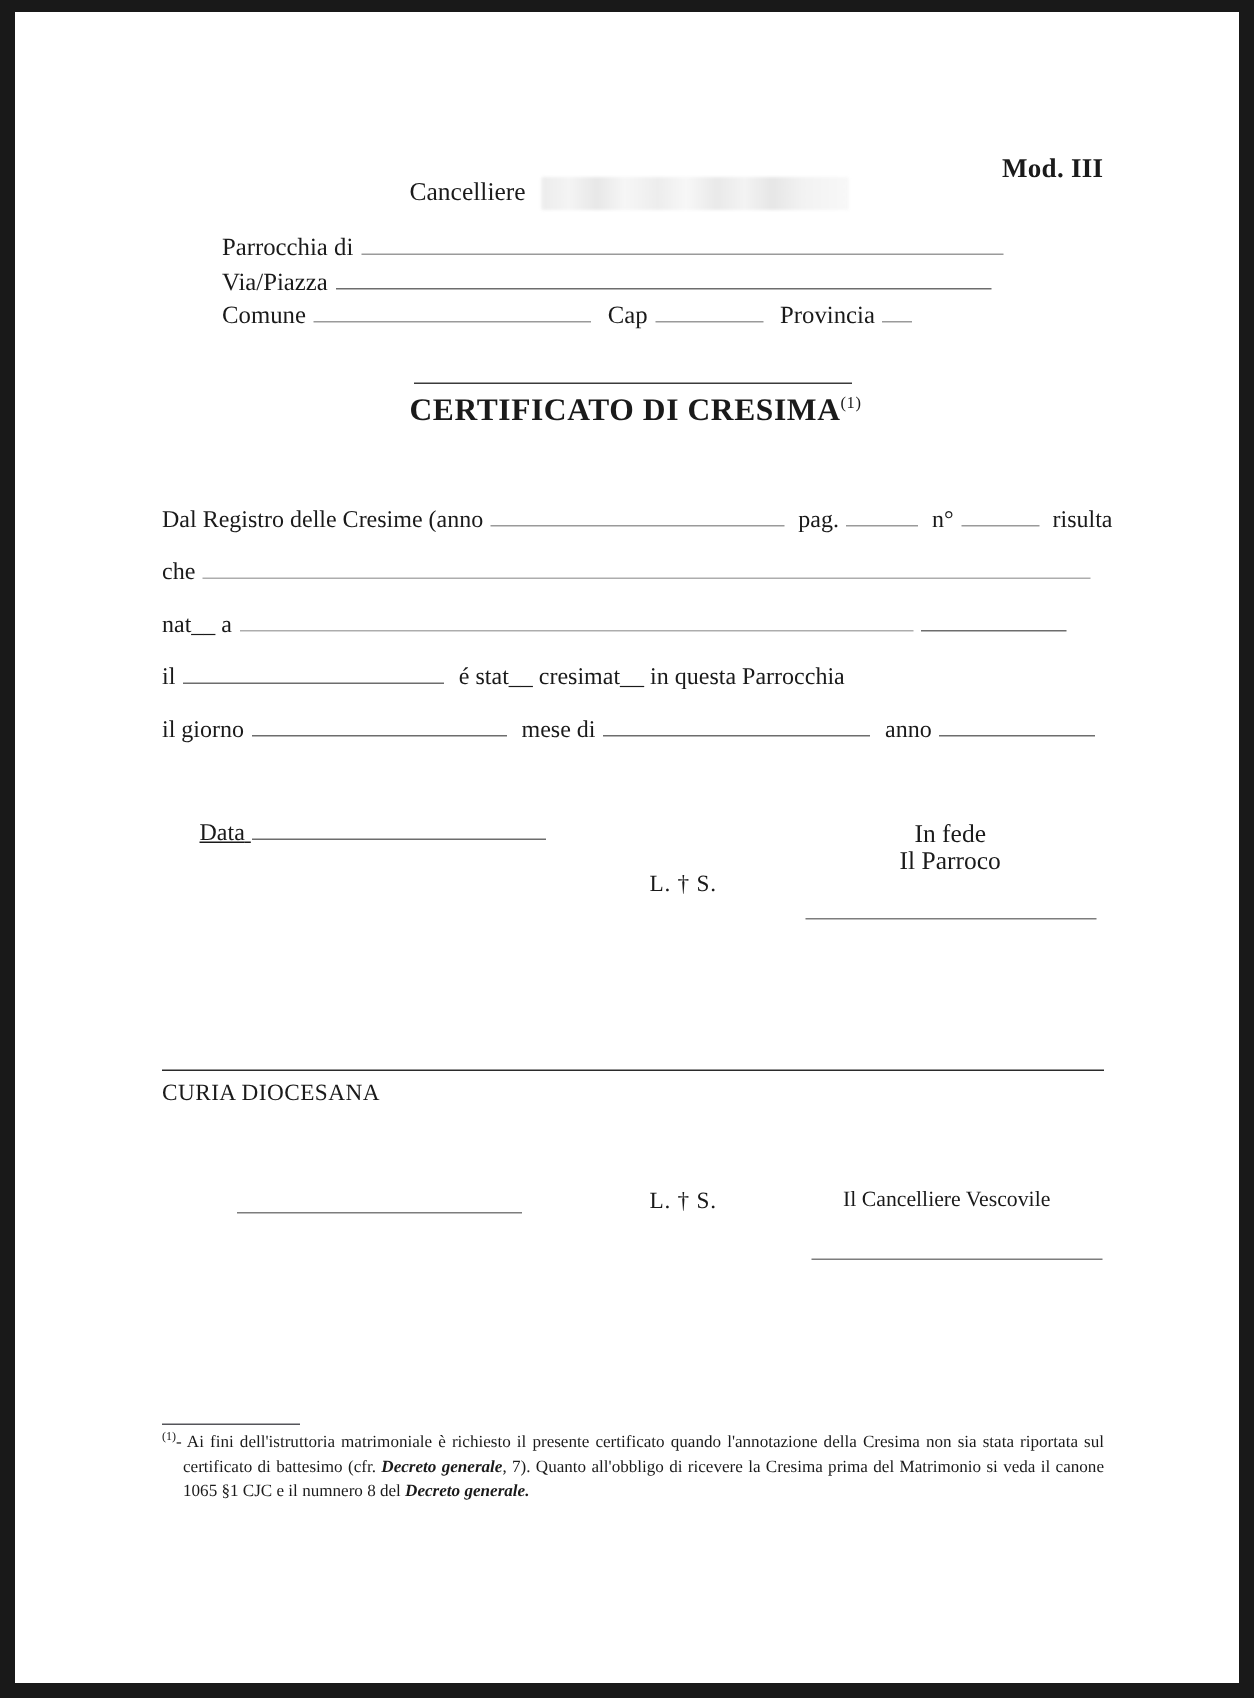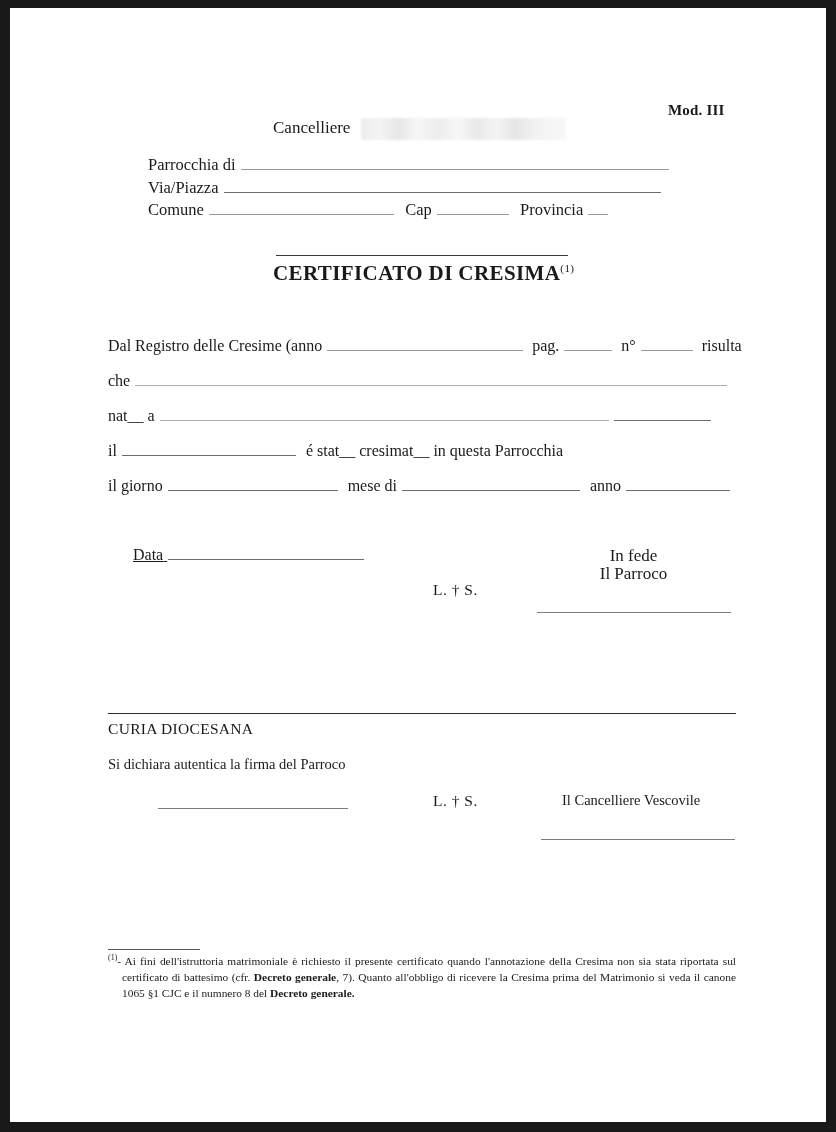--- a/index.html
+++ b/index.html
@@ -33,21 +33,21 @@
     background: #ffffff;
     box-sizing: border-box;
     overflow: hidden;
   }
 
   .abs { position: absolute; }
 
   
   .mod {
     font-weight: bold;
-    font-size: 15px;
+    font-size: 18px;
     letter-spacing: 0.2px;
   }
   .arcidiocesi {
     font-size: 17px;
   }
   .redaction {
     display: inline-block;
     vertical-align: middle;
     height: 22px;
     background: linear-gradient(90deg,
@@ -129,21 +129,21 @@
   .footnote {
     font-size: 11.4px;
     line-height: 1.42;
     text-align: justify;
     text-justify: inter-word;
   }
   .footnote sup {
     font-size: 8px;
     vertical-align: super;
   }
-  .footnote b { font-weight: bold; }
+  .footnote b { font-weight: bold; font-style: italic; }
   .fn-indent { display: block; padding-left: 14px; text-indent: -14px; }
 </style>
 </head>
 <body>
 
 <div class="scan-frame">
   <div class="page">
 
     <div class="abs mod" style="left:658px; top:94px;">Mod. III</div>
 
@@ -221,21 +221,20 @@
     <div class="abs ls" style="left:423px; top:573px;">L. † S.</div>
 
     <div class="abs sig-label" style="left:527px; top:538px; width:193px;">In fede</div>
     <div class="abs sig-label" style="left:527px; top:556px; width:193px;">Il Parroco</div>
     <div class="abs sig-rule" style="left:527px; top:604px; width:194px;"></div>
 
     <div class="abs section-rule" style="left:98px; top:705px; width:628px;"></div>
 
     <div class="abs curia-title" style="left:98px; top:712px;">CURIA DIOCESANA</div>
 
-    <div class="abs curia-text" style="left:98px; top:748px;">Si dichiara autentica la firma del Parroco</div>
 
     <div class="abs sig-rule" style="left:148px; top:800px; width:190px;"></div>
 
     <div class="abs ls" style="left:423px; top:784px;">L. † S.</div>
 
     <div class="abs curia-text" style="left:552px; top:784px;">Il Cancelliere Vescovile</div>
 
     <div class="abs sig-rule" style="left:531px; top:831px; width:194px;"></div>
 
     <div class="abs foot-rule" style="left:98px; top:941px; width:92px;"></div>

